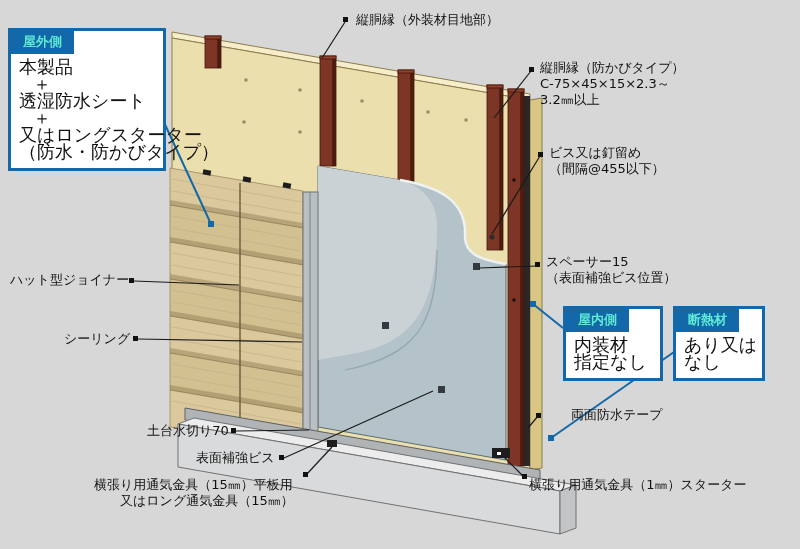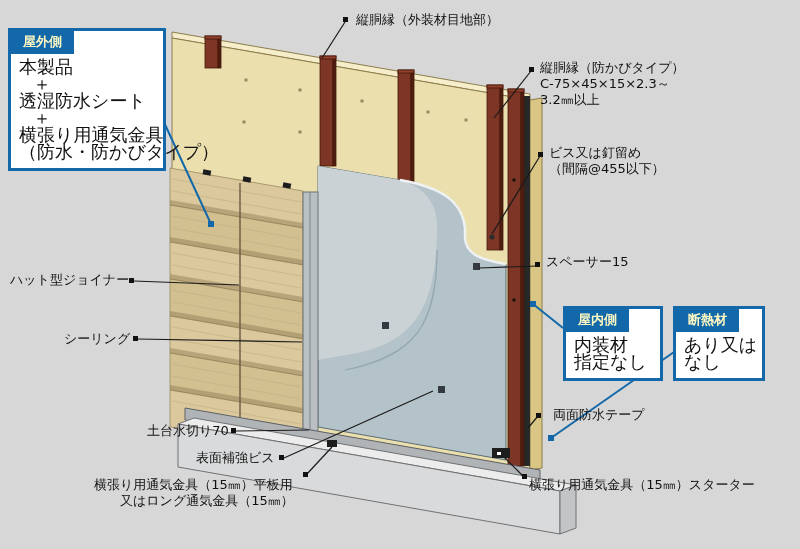--- a/index.html
+++ b/index.html
@@ -23,21 +23,21 @@
     white-space:nowrap;color:#111;
   }
   .callout{
     position:absolute;
     background:#fff;
     border:3px solid var(--blue);
   }
   .callout .tab{
     display:inline-block;
     background:var(--blue);
-    color:#fef9c3;
+    color:#5eead4;
     font-size:13px;font-weight:bold;
     padding:2px 12px 3px;
   }
   .callout .body{
     padding:4px 8px 8px;
     font-size:18px;line-height:17px;
     white-space:nowrap;
   }
   .callout .body .indent{padding-left:14px;}
 </style>
@@ -216,49 +216,50 @@
     <div>3.2㎜以上</div>
   </div>
 
   <div class="label" style="left:549px;top:145px">
     <div>ビス又は釘留め</div>
     <div>（間隔@455以下）</div>
   </div>
 
   <div class="label" style="left:546px;top:254px">
     <div>スペーサー15</div>
-  </div>
-
-  <div class="label" style="left:553px;top:407px">両面防水テープ</div>
+    <div>（表面補強ビス位置）</div>
+  </div>
+
+  <div class="label" style="left:571px;top:407px">両面防水テープ</div>
 
   <div class="label" style="left:10px;top:272px">ハット型ジョイナー</div>
 
   <div class="label" style="left:64px;top:331px">シーリング</div>
 
   <div class="label" style="left:147px;top:423px">土台水切り70</div>
 
   <div class="label" style="left:196px;top:450px">表面補強ビス</div>
 
   <div class="label" style="left:94px;top:477px">
     <div>横張り用通気金具（15㎜）平板用</div>
     <div style="padding-left:26px">又はロング通気金具（15㎜）</div>
   </div>
 
   <div class="label" style="left:529px;top:477px">
-    <div>横張り用通気金具（15㎜）スターター</div>
+    <div>横張り用通気金具（1㎜）スターター</div>
   </div>
 
   <div class="callout" style="left:8px;top:28px;width:152px">
     <div class="tab">屋外側</div>
     <div class="body">
       <div>本製品</div>
       <div class="indent">＋</div>
       <div>透湿防水シート</div>
       <div class="indent">＋</div>
-      <div>横張り用通気金具</div>
+      <div>又はロングスターター</div>
       <div>（防水・防かびタイプ）</div>
     </div>
   </div>
 
   <div class="callout" style="left:563px;top:306px;width:94px">
     <div class="tab">屋内側</div>
     <div class="body">
       <div>内装材</div>
       <div>指定なし</div>
     </div>

